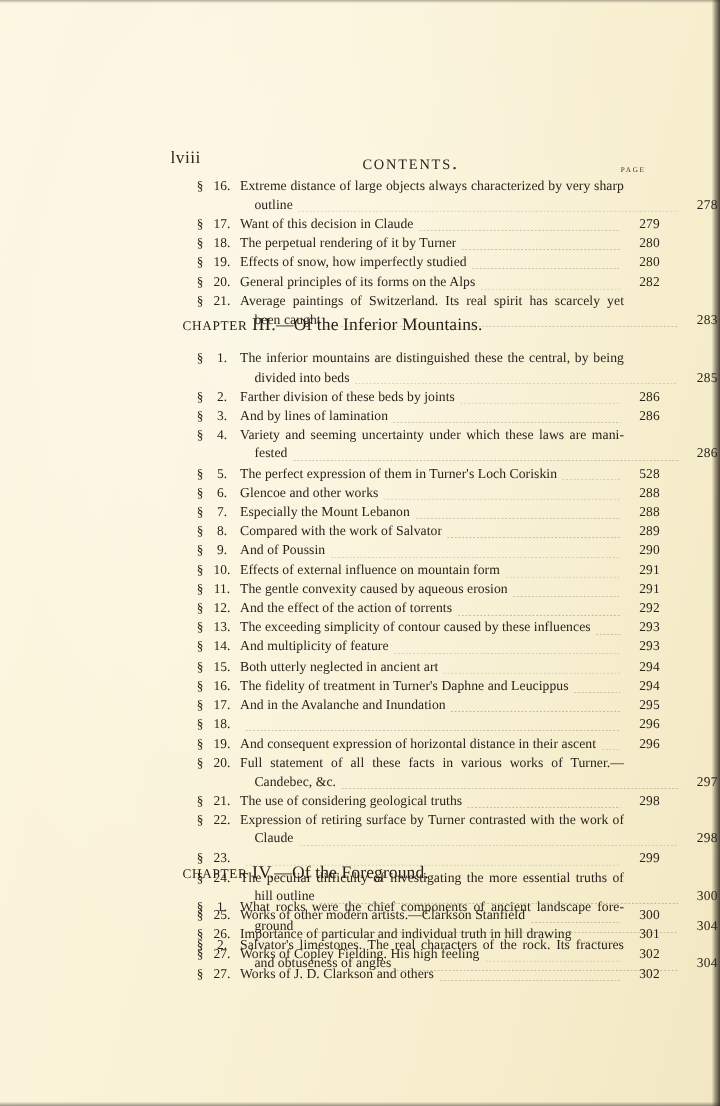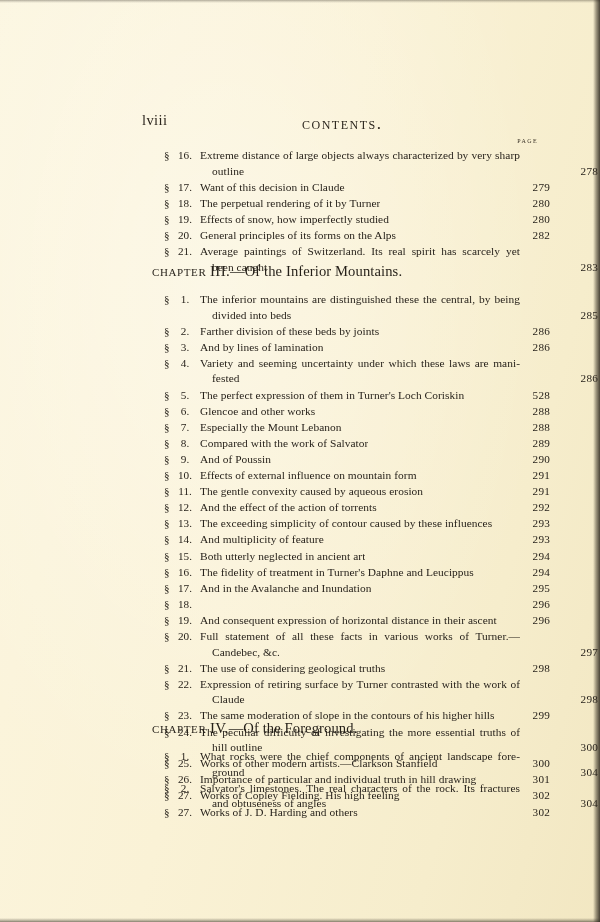--- a/index.html
+++ b/index.html
@@ -50,21 +50,21 @@
   }
   .content {
     position: absolute;
     inset: 0;
     padding: 0;
   }
 
   
   .running-head {
     position: absolute;
-    top: 112px;
+    top: 124px;
     left: 142px;
     width: 400px;
     height: 18px;
     text-decoration: underline;
   }
   .folio {
     position: absolute;
     left: 0;
     top: 0;
     font-size: 14.5px;
@@ -481,21 +481,20 @@
           <div class="line cont">
             <span class="txt">Claude</span>
             <span class="leader"></span>
             <span class="pg">298</span>
           </div>
         </div>
         <div class="entry">
           <div class="line">
             <span class="sect">§</span>
             <span class="num">23.</span>
-            <span class="txt">The same moderation of slope in the contours of his higher hills</span>
             <span class="leader"></span>
             <span class="pg">299</span>
           </div>
         </div>
         <div class="entry">
           <div class="line">
             <span class="sect">§</span>
             <span class="num">24.</span>
             <span class="txt just">The peculiar difficulty of investigating the more essential truths of</span>
             <span class="pg empty"></span>
@@ -530,21 +529,21 @@
             <span class="num">27.</span>
             <span class="txt">Works of Copley Fielding.  His high feeling</span>
             <span class="leader"></span>
             <span class="pg">302</span>
           </div>
         </div>
         <div class="entry">
           <div class="line">
             <span class="sect">§</span>
             <span class="num">27.</span>
-            <span class="txt">Works of J. D. Harding and others</span>
+            <span class="txt">Works of J. D. Clarkson and others</span>
             <span class="leader"></span>
             <span class="pg">302</span>
           </div>
         </div>
       </div>
 
     <div class="chapter-head" id="head-4" style="top:719px;">
       <span class="cw">CHAPTER</span><span> </span><span class="rn">IV.</span><span class="rest">—Of the Foreground.</span>
     </div>
 

